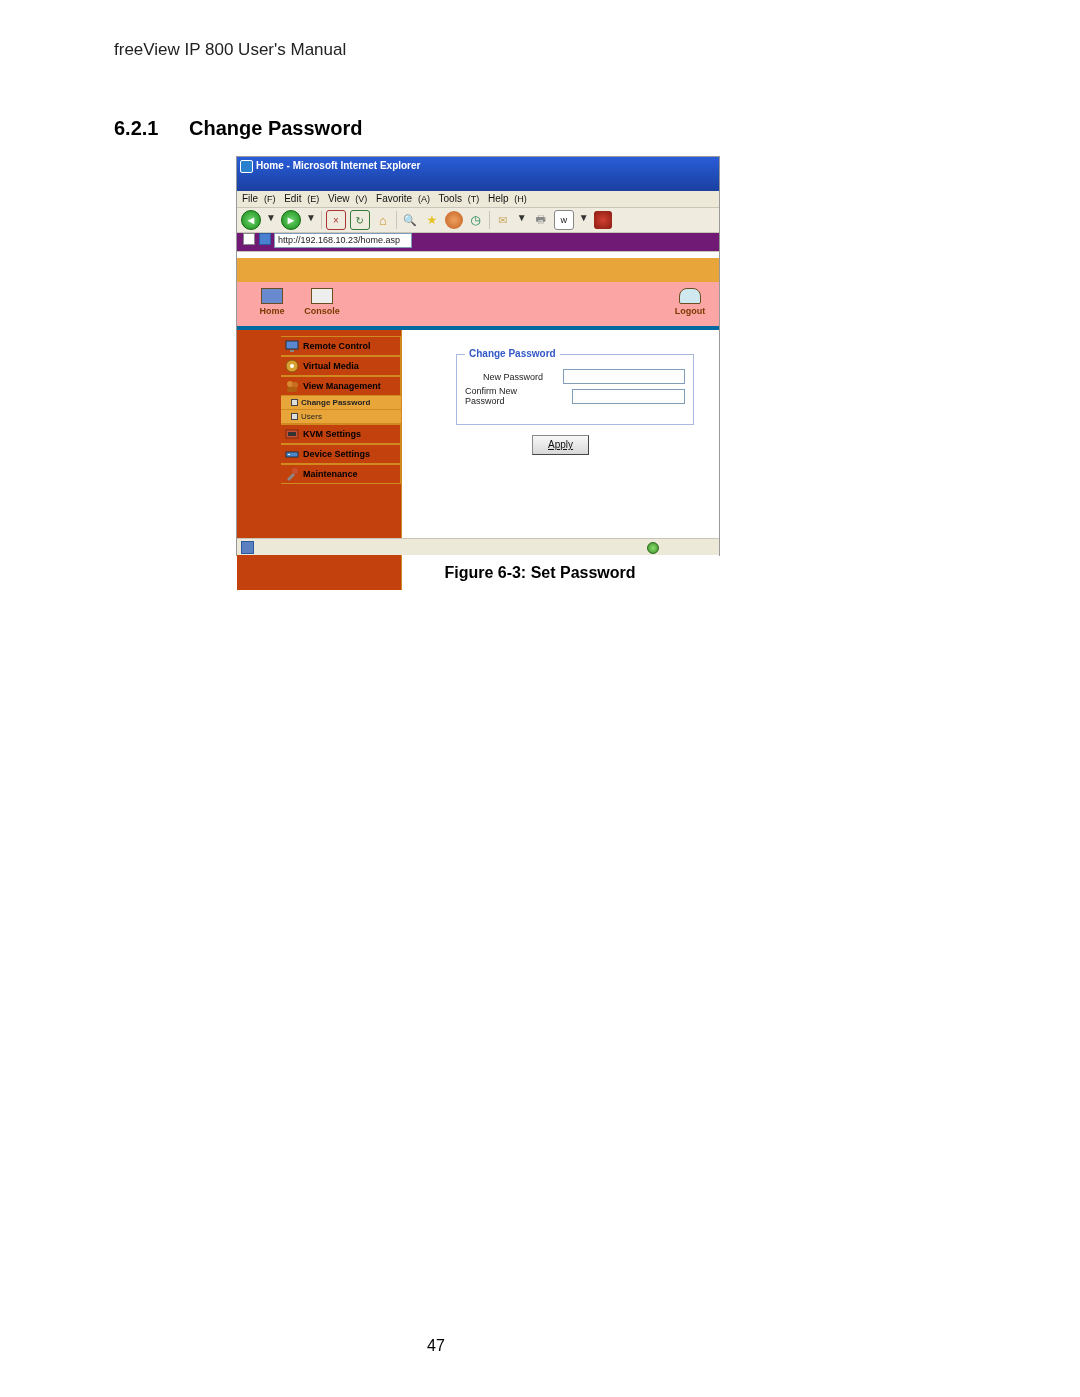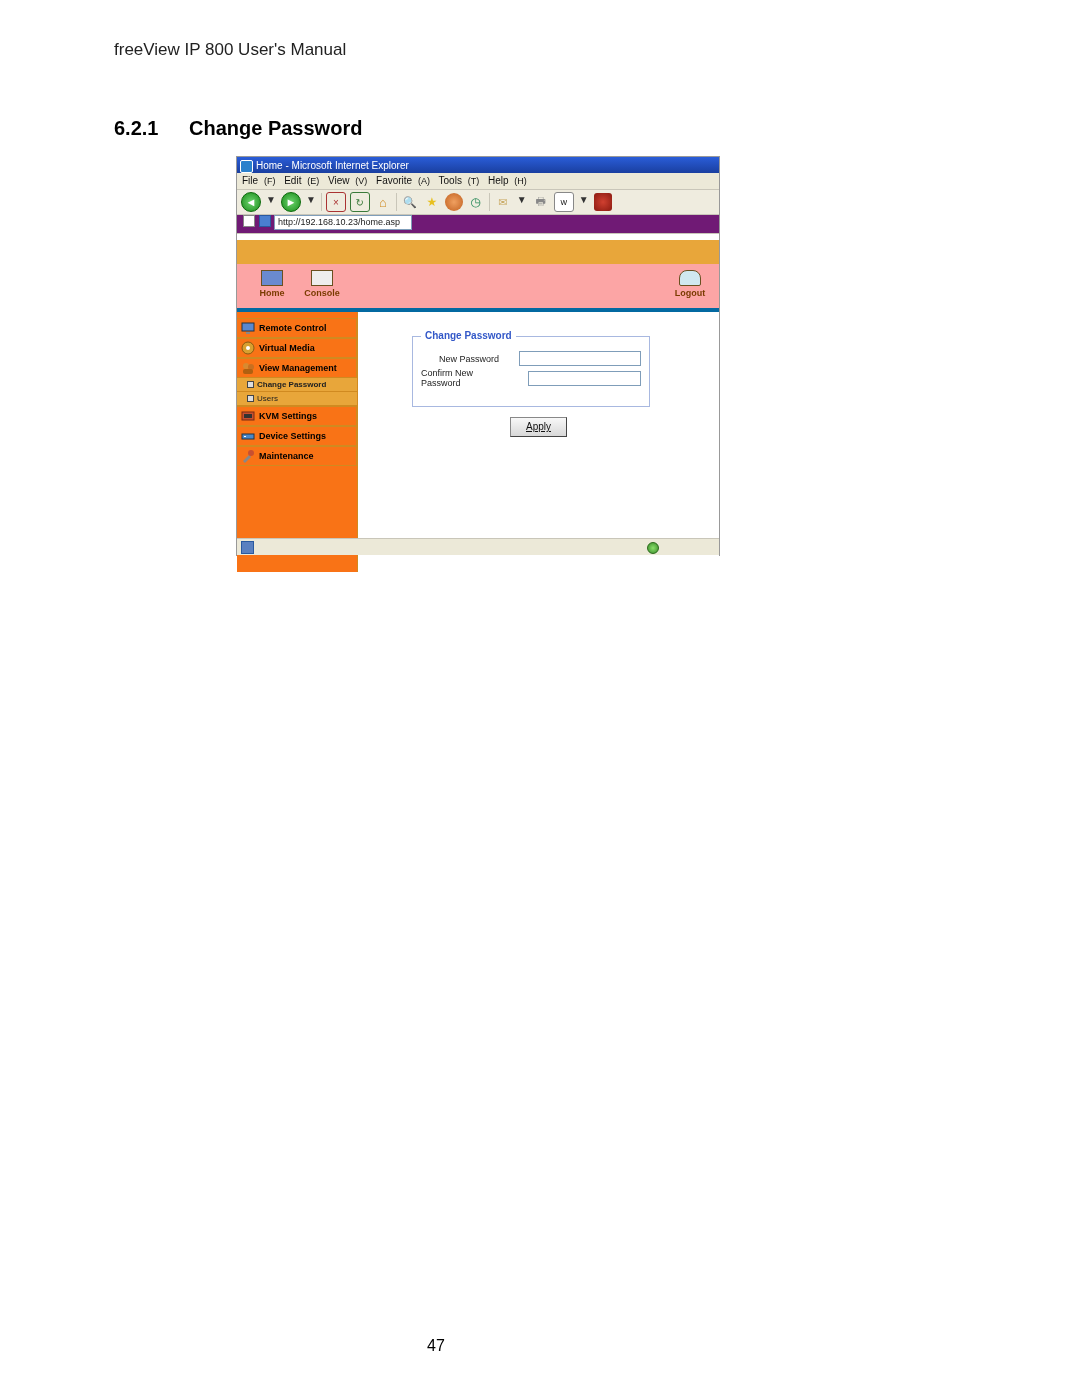--- a/index.html
+++ b/index.html
@@ -41,25 +41,25 @@
   .shot {
     position: absolute;
     top: 156px;
     left: 236px;
     width: 482px;
     height: 398px;
     background: #ece9d8;
     border: 1px solid #999;
   }
   .titlebar {
-    height: 16px;
+    height: 34px;
     background: linear-gradient(#2a5dd8, #1a3fa0);
     color: #fff;
     font-size: 10px;
-    font-weight: normal;
+    font-weight: bold;
     line-height: 18px;
     padding-left: 19px;
     position: relative;
   }
   .titlebar .ie-icon {
     position: absolute;
     left: 3px; top: 3px;
     width: 11px; height: 11px;
     background: #2a80cc;
     border: 1px solid #fff;
@@ -165,22 +165,23 @@
   .nav-home .nav-icon { background: #6a8ad0; }
   .nav-console .nav-icon { background: #eee; }
   .nav-logout .nav-icon { background: #d0e8f0; border-radius: 8px 8px 2px 2px; }
   .body-row {
     position: relative;
     display: flex;
     height: 260px;
   }
   .sidebar {
     width: 120px;
-    background: #f97316;
+    background: #c2410c;
     padding-top: 6px;
+    padding-left: 44px;
   }
   .side-item {
     position: relative;
     border: 1px solid #d08a20;
     border-left: none;
     margin: 0;
     height: 18px;
     font-size: 9px;
     font-weight: bold;
     color: #000;
@@ -447,14 +448,15 @@
           <div class="apply-btn">Apply</div>
         </div>
       </div>
     </div>
     <div class="statusbar">
       <span class="st-icon"></span>
       <span class="st-right"></span>
     </div>
   </div>
 
+  <div class="fig-caption">Figure 6-3: Set Password</div>
   <div class="page-num">47</div>
 </div>
 
 </body></html>

